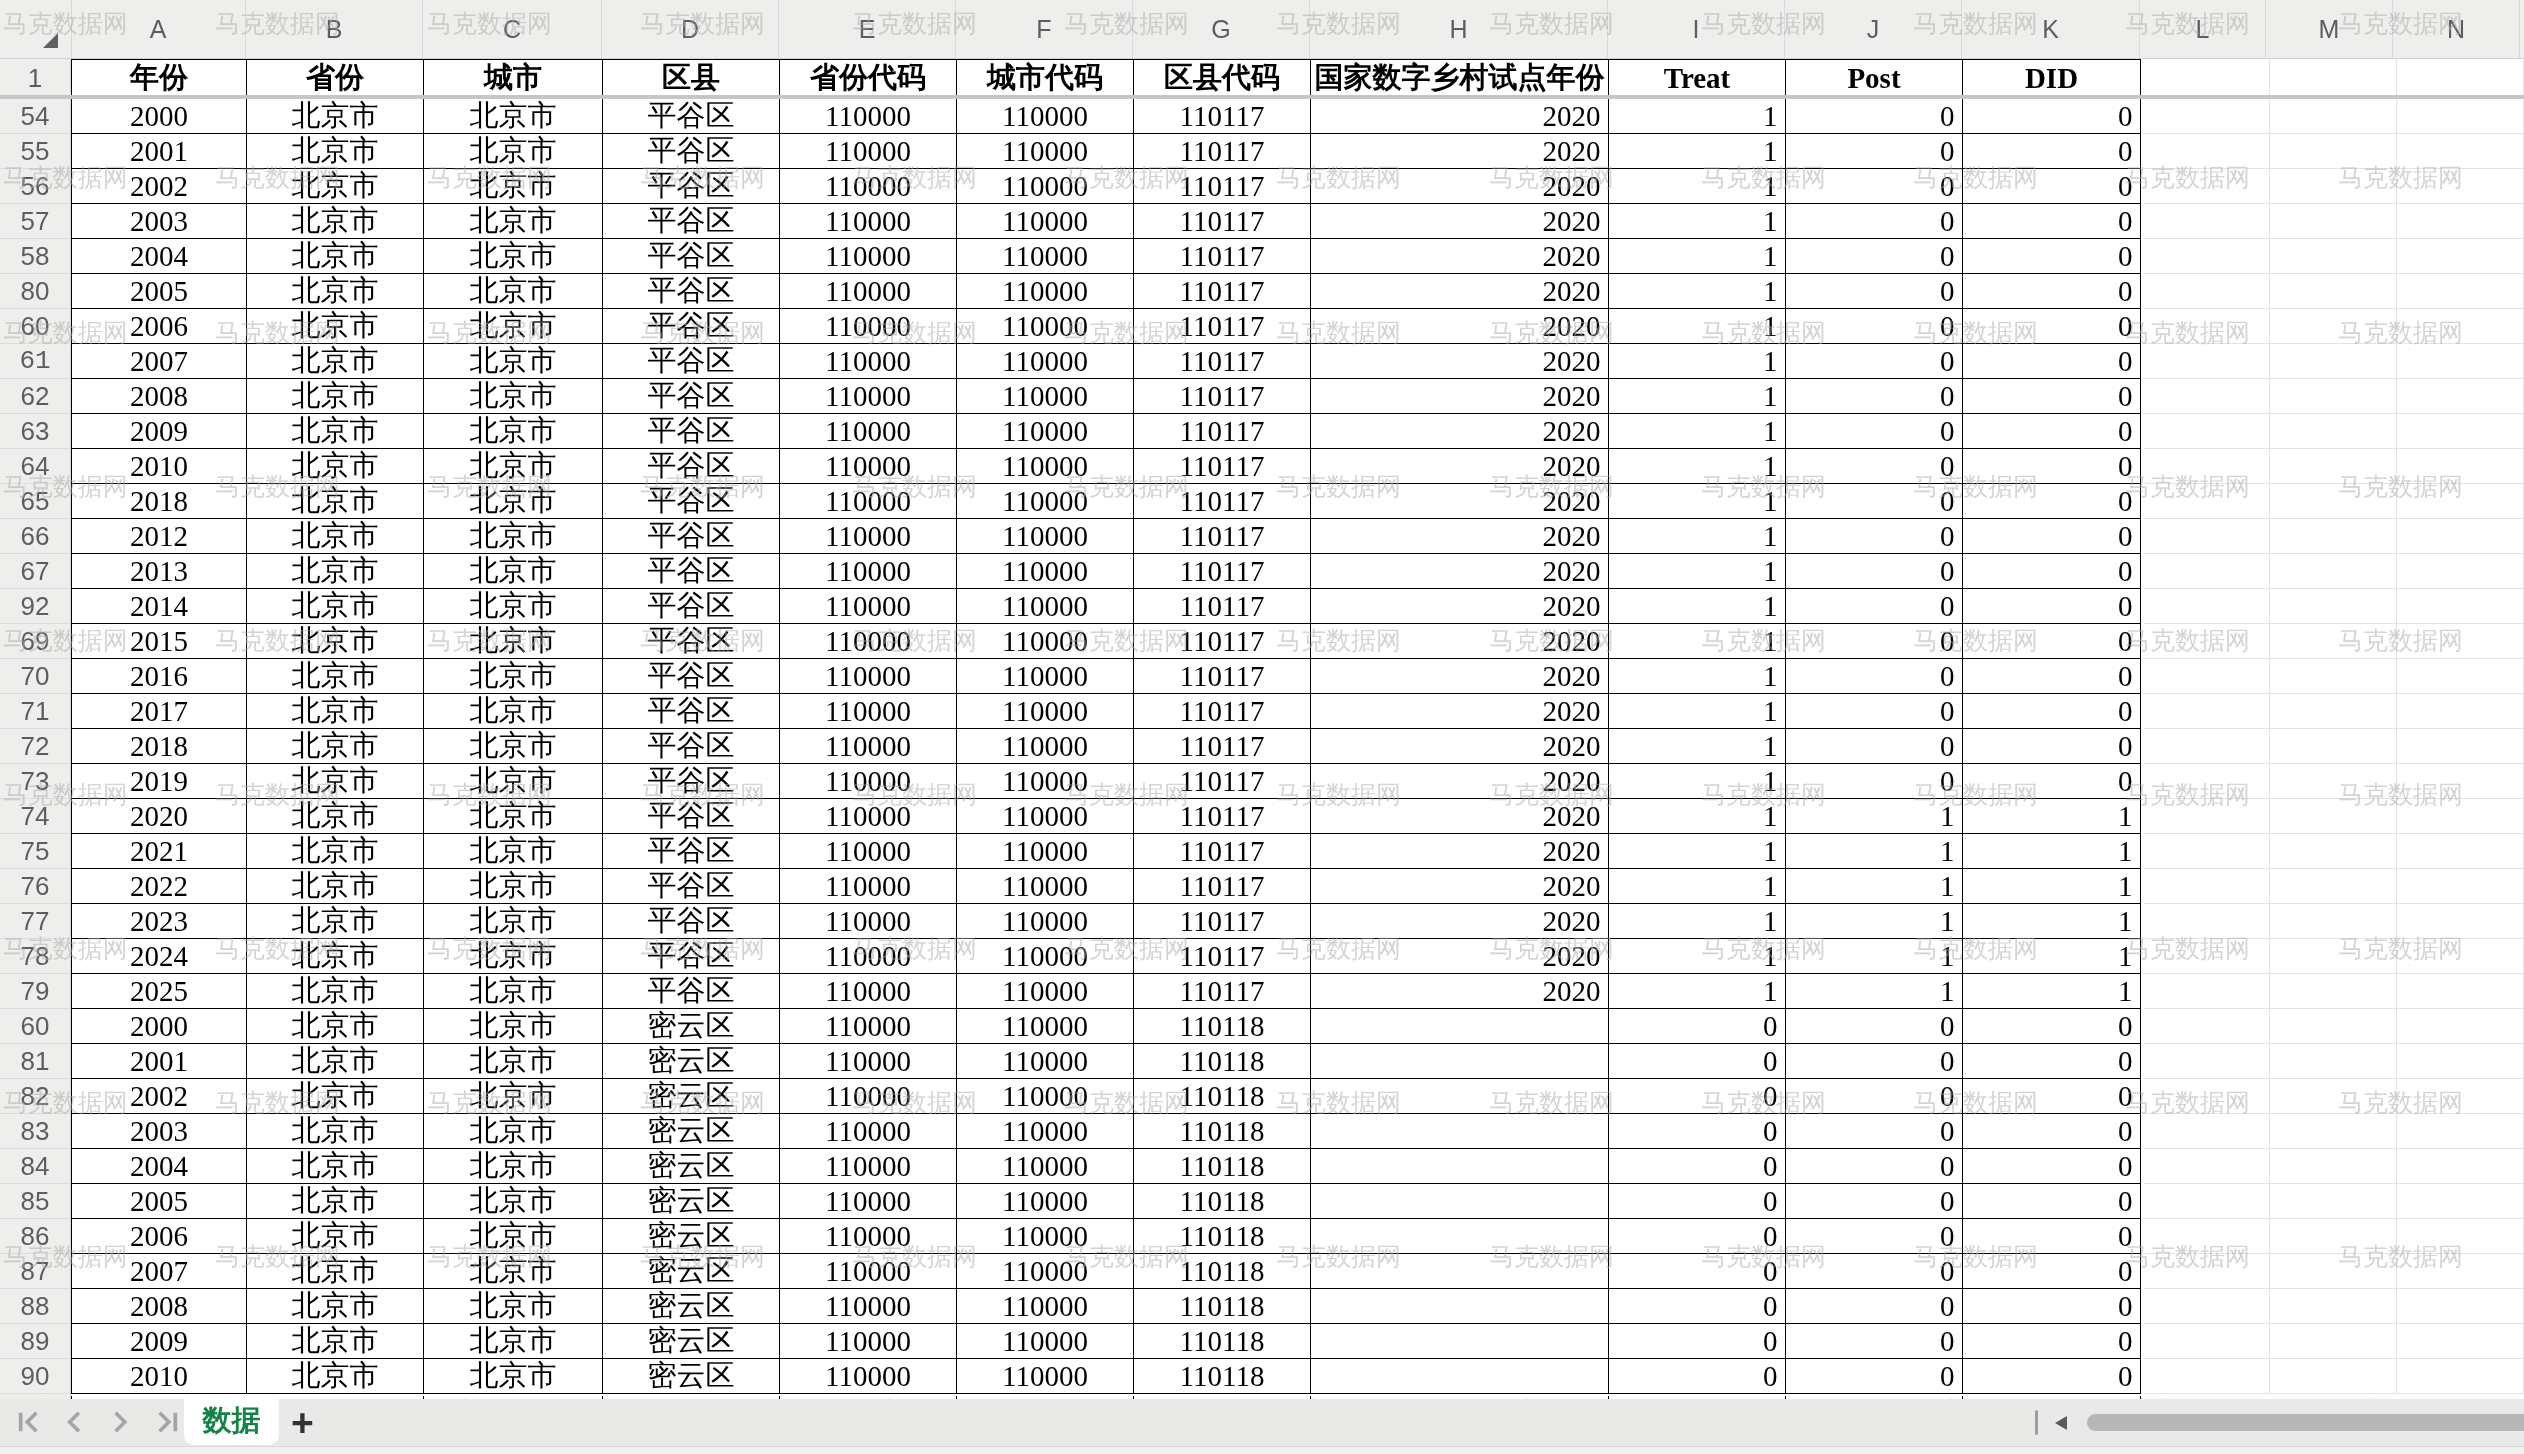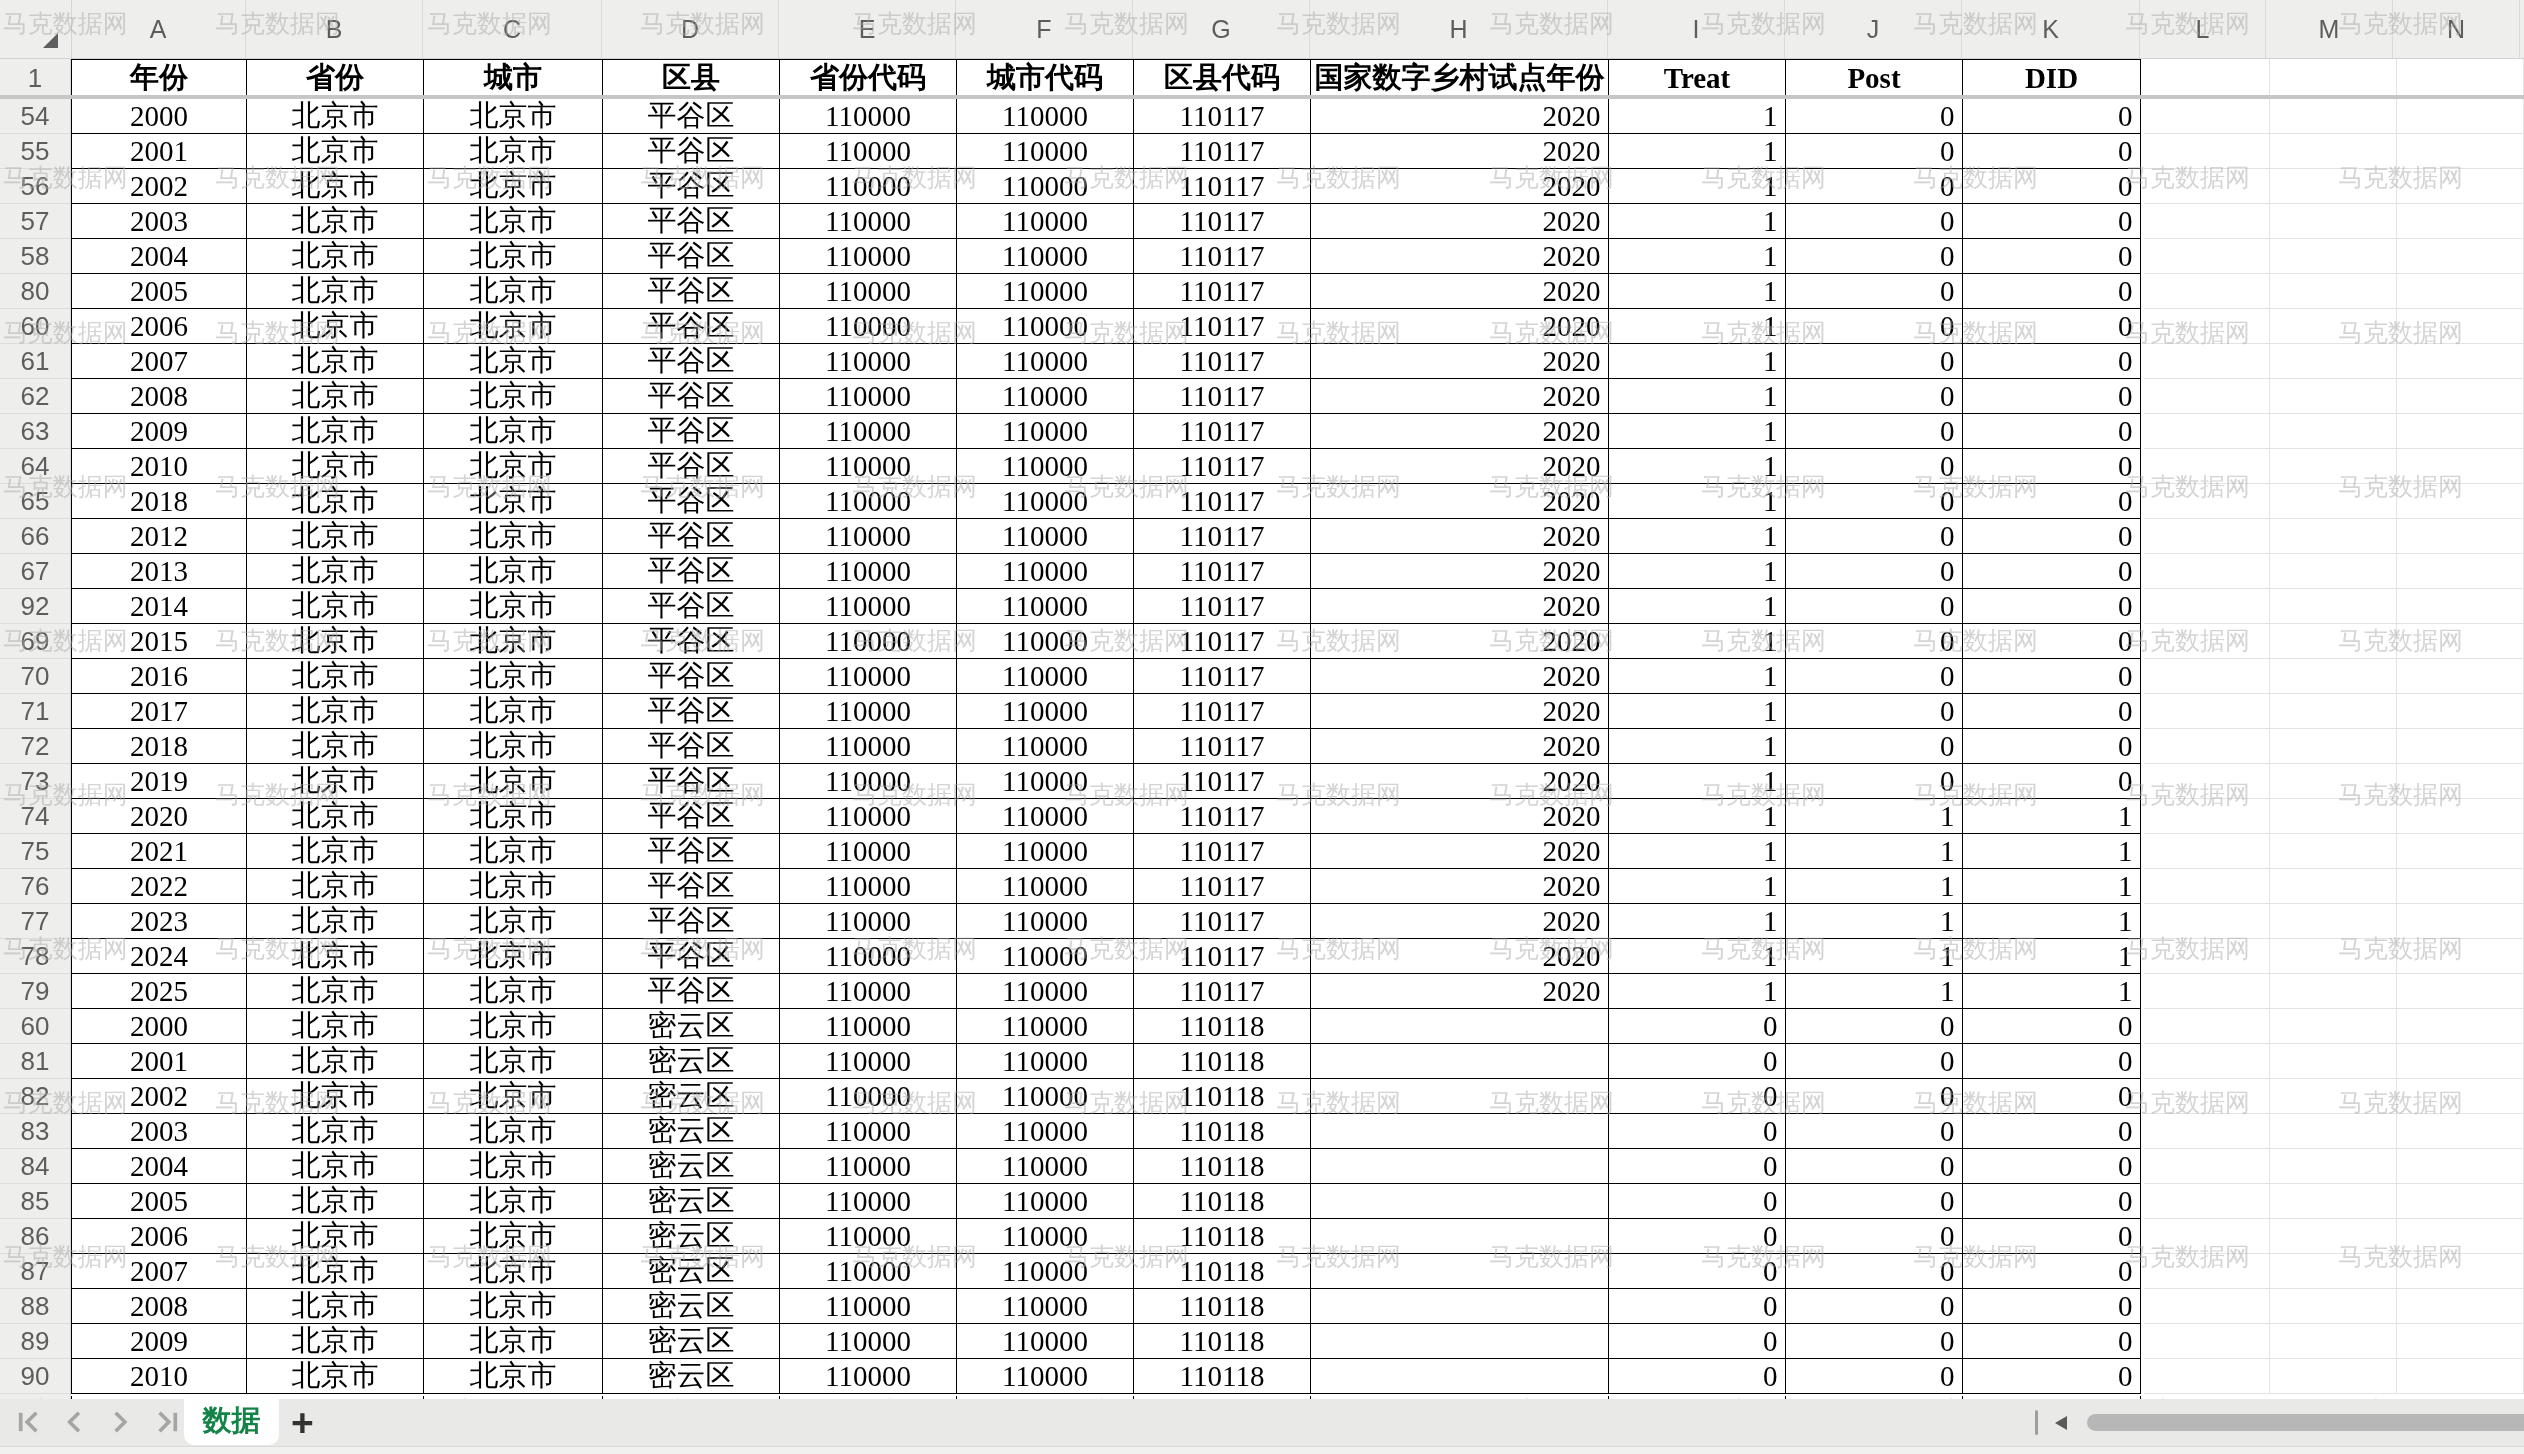--- a/index.html
+++ b/index.html
@@ -98,21 +98,21 @@
 
   <div class="row-headers">
       <div class="row-num" style="height: 41px;">1</div>
       <div class="row-num" style="height: 35px;">54</div>
       <div class="row-num" style="height: 35px;">55</div>
       <div class="row-num" style="height: 35px;">56</div>
       <div class="row-num" style="height: 35px;">57</div>
       <div class="row-num" style="height: 35px;">58</div>
       <div class="row-num" style="height: 35px;">80</div>
       <div class="row-num" style="height: 35px;">60</div>
-      <div class="row-num" style="height: 35px;">61</div>
+      <div class="row-num" style="height: 35px; font-family: Liberation Mono, monospace;">61</div>
       <div class="row-num" style="height: 35px;">62</div>
       <div class="row-num" style="height: 35px;">63</div>
       <div class="row-num" style="height: 35px;">64</div>
       <div class="row-num" style="height: 35px;">65</div>
       <div class="row-num" style="height: 35px;">66</div>
       <div class="row-num" style="height: 35px;">67</div>
       <div class="row-num" style="height: 35px;">92</div>
       <div class="row-num" style="height: 35px;">69</div>
       <div class="row-num" style="height: 35px;">70</div>
       <div class="row-num" style="height: 35px;">71</div>

